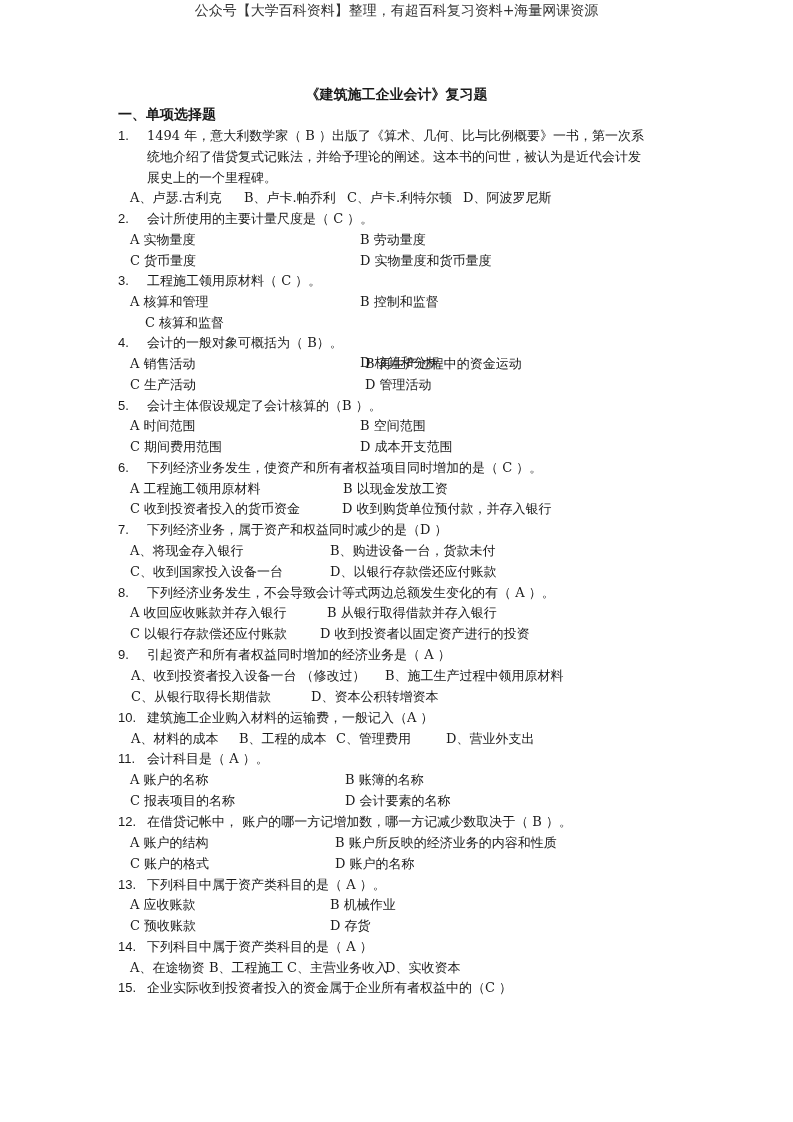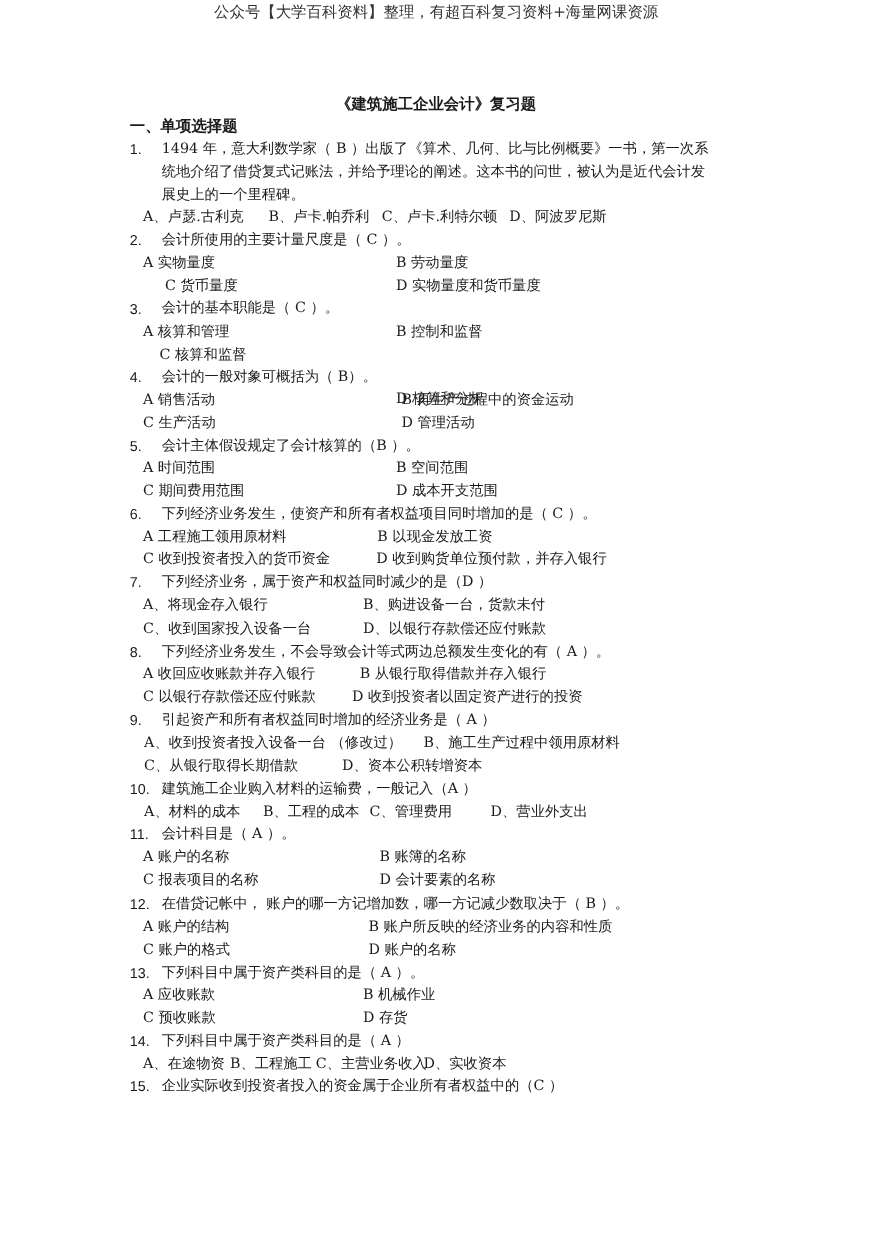--- a/index.html
+++ b/index.html
@@ -31,27 +31,27 @@
   <span class="line opt" style="top:188px;left:244px;">B、卢卡.帕乔利</span>
   <span class="line opt" style="top:188px;left:347px;">C、卢卡.利特尔顿</span>
   <span class="line opt" style="top:188px;left:463px;">D、阿波罗尼斯</span>
 </div>
 
 <div>
   <span class="line qnum" style="top:209px;left:118px;">2.</span>
   <span class="line" style="top:209px;left:147px;">会计所使用的主要计量尺度是（ C ）。</span>
   <span class="line opt" style="top:230px;left:130px;">A 实物量度</span>
   <span class="line opt" style="top:230px;left:360px;">B 劳动量度</span>
-  <span class="line opt" style="top:251px;left:130px;margin-left:20px;">C 货币量度</span>
+  <span class="line opt" style="top:251px;left:130px;">C 货币量度</span>
   <span class="line opt" style="top:251px;left:360px;">D 实物量度和货币量度</span>
 </div>
 
 <div>
   <span class="line qnum" style="top:271px;left:118px;">3.</span>
-  <span class="line" style="top:271px;left:147px;">会计的基本职能是（ C ）。</span>
+  <span class="line" style="top:271px;left:147px;">工程施工领用原材料（ C ）。</span>
   <span class="line opt" style="top:292px;left:130px;">A 核算和管理</span>
   <span class="line opt" style="top:292px;left:360px;">B 控制和监督</span>
   <span class="line opt" style="top:313px;left:130px;margin-left:15px;">C 核算和监督</span>
   <span class="line opt" style="top:313px;left:360px;margin-top:40px;">D 核算和分析</span>
 </div>
 
 <div>
   <span class="line qnum" style="top:333px;left:118px;">4.</span>
   <span class="line" style="top:333px;left:147px;">会计的一般对象可概括为（  B）。</span>
   <span class="line opt" style="top:354px;left:130px;">A 销售活动</span>

